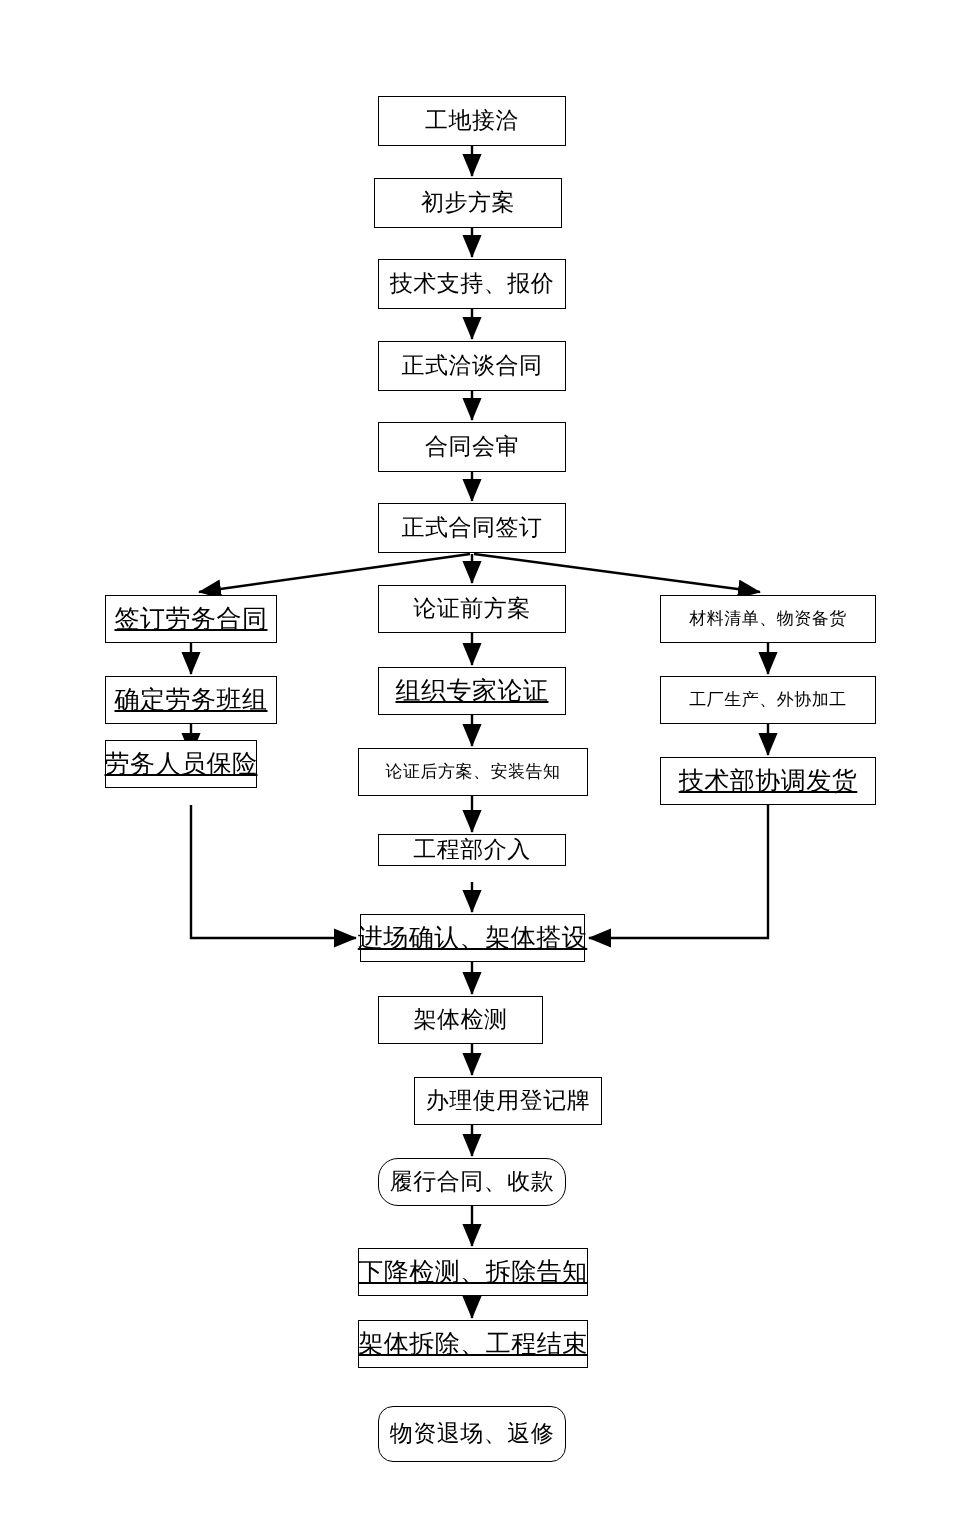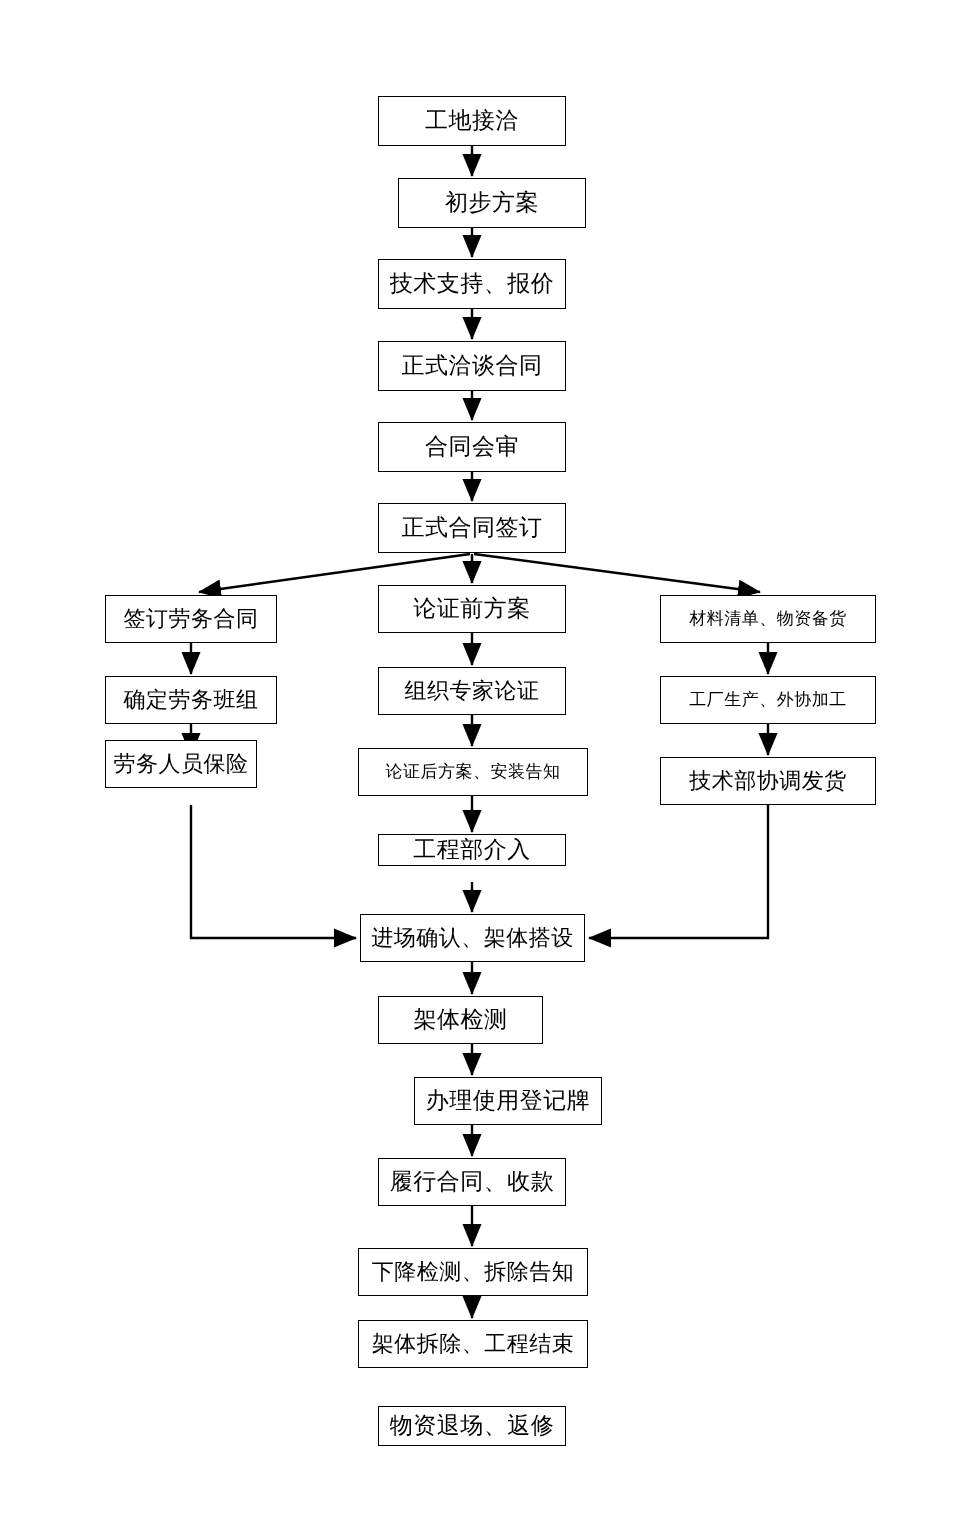--- a/index.html
+++ b/index.html
@@ -32,21 +32,21 @@
     display: flex;
     align-items: center;
     justify-content: center;
     color: #000000;
     line-height: 1.1;
     white-space: nowrap;
     letter-spacing: 0.5px;
     z-index: 2;
   }
   .node.sz-lg  { font-size: 23px; }
-  .node.sz-md  { font-size: 22px; }
+  .node.sz-md  { font-size: 25px; text-decoration: underline; }
   .node.sz-sm  { font-size: 17px; }
 </style>
 </head>
 <body>
 
 <div id="canvas">
 
   <svg id="edges" viewBox="0 0 978 1530" width="978" height="1530" xmlns="http://www.w3.org/2000/svg">
     <defs>
       <marker id="arw" markerWidth="12" markerHeight="12" refX="9.2" refY="4" orient="auto" markerUnits="strokeWidth">
@@ -82,37 +82,37 @@
       <line x1="472" y1="962" x2="472" y2="994"></line>
       <line x1="472" y1="1044" x2="472" y2="1075"></line>
       <line x1="472" y1="1125" x2="472" y2="1156"></line>
       <line x1="472" y1="1206" x2="472" y2="1246"></line>
       <line x1="472" y1="1296" x2="472" y2="1318"></line>
     </g>
   </svg>
 
   <div id="nodes">
       <div class="node sz-lg" style="left: 378px; top: 96px; width: 188px; height: 50px;">工地接洽</div>
-      <div class="node sz-lg" style="left: 398px; top: 178px; width: 188px; height: 50px;">初步方案</div>
+      <div class="node sz-lg" style="left: 374px; top: 178px; width: 188px; height: 50px;">初步方案</div>
       <div class="node sz-lg" style="left: 378px; top: 259px; width: 188px; height: 50px;">技术支持、报价</div>
       <div class="node sz-lg" style="left: 378px; top: 341px; width: 188px; height: 50px;">正式洽谈合同</div>
       <div class="node sz-lg" style="left: 378px; top: 422px; width: 188px; height: 50px;">合同会审</div>
       <div class="node sz-lg" style="left: 378px; top: 503px; width: 188px; height: 50px;">正式合同签订</div>
       <div class="node sz-md" style="left: 105px; top: 595px; width: 172px; height: 48px;">签订劳务合同</div>
       <div class="node sz-md" style="left: 105px; top: 676px; width: 172px; height: 48px;">确定劳务班组</div>
       <div class="node sz-md" style="left: 105px; top: 740px; width: 152px; height: 48px;">劳务人员保险</div>
       <div class="node sz-lg" style="left: 378px; top: 585px; width: 188px; height: 48px;">论证前方案</div>
       <div class="node sz-md" style="left: 378px; top: 667px; width: 188px; height: 48px;">组织专家论证</div>
       <div class="node sz-sm" style="left: 358px; top: 748px; width: 230px; height: 48px;">论证后方案、安装告知</div>
       <div class="node sz-lg" style="left: 378px; top: 834px; width: 188px; height: 32px;">工程部介入</div>
       <div class="node sz-sm" style="left: 660px; top: 595px; width: 216px; height: 48px;">材料清单、物资备货</div>
       <div class="node sz-sm" style="left: 660px; top: 676px; width: 216px; height: 48px;">工厂生产、外协加工</div>
       <div class="node sz-md" style="left: 660px; top: 757px; width: 216px; height: 48px;">技术部协调发货</div>
       <div class="node sz-md" style="left: 360px; top: 914px; width: 225px; height: 48px;">进场确认、架体搭设</div>
       <div class="node sz-lg" style="left: 378px; top: 996px; width: 165px; height: 48px;">架体检测</div>
       <div class="node sz-lg" style="left: 378px; top: 1077px; width: 188px; height: 48px; margin-left: 36px;">办理使用登记牌</div>
-      <div class="node sz-lg" style="left: 378px; top: 1158px; width: 188px; height: 48px;">履行合同、收款</div>
+      <div class="node sz-lg" style="left: 378px; top: 1158px; width: 188px; height: 48px; border-radius: 20px;">履行合同、收款</div>
       <div class="node sz-md" style="left: 358px; top: 1248px; width: 230px; height: 48px;">下降检测、拆除告知</div>
       <div class="node sz-md" style="left: 358px; top: 1320px; width: 230px; height: 48px;">架体拆除、工程结束</div>
-      <div class="node sz-lg" style="left: 378px; top: 1406px; width: 188px; height: 40px;">物资退场、返修</div>
+      <div class="node sz-lg" style="left: 378px; top: 1406px; width: 188px; height: 56px; border-radius: 15px;">物资退场、返修</div>
     </div>
 
 </div>
 
 </body></html>

